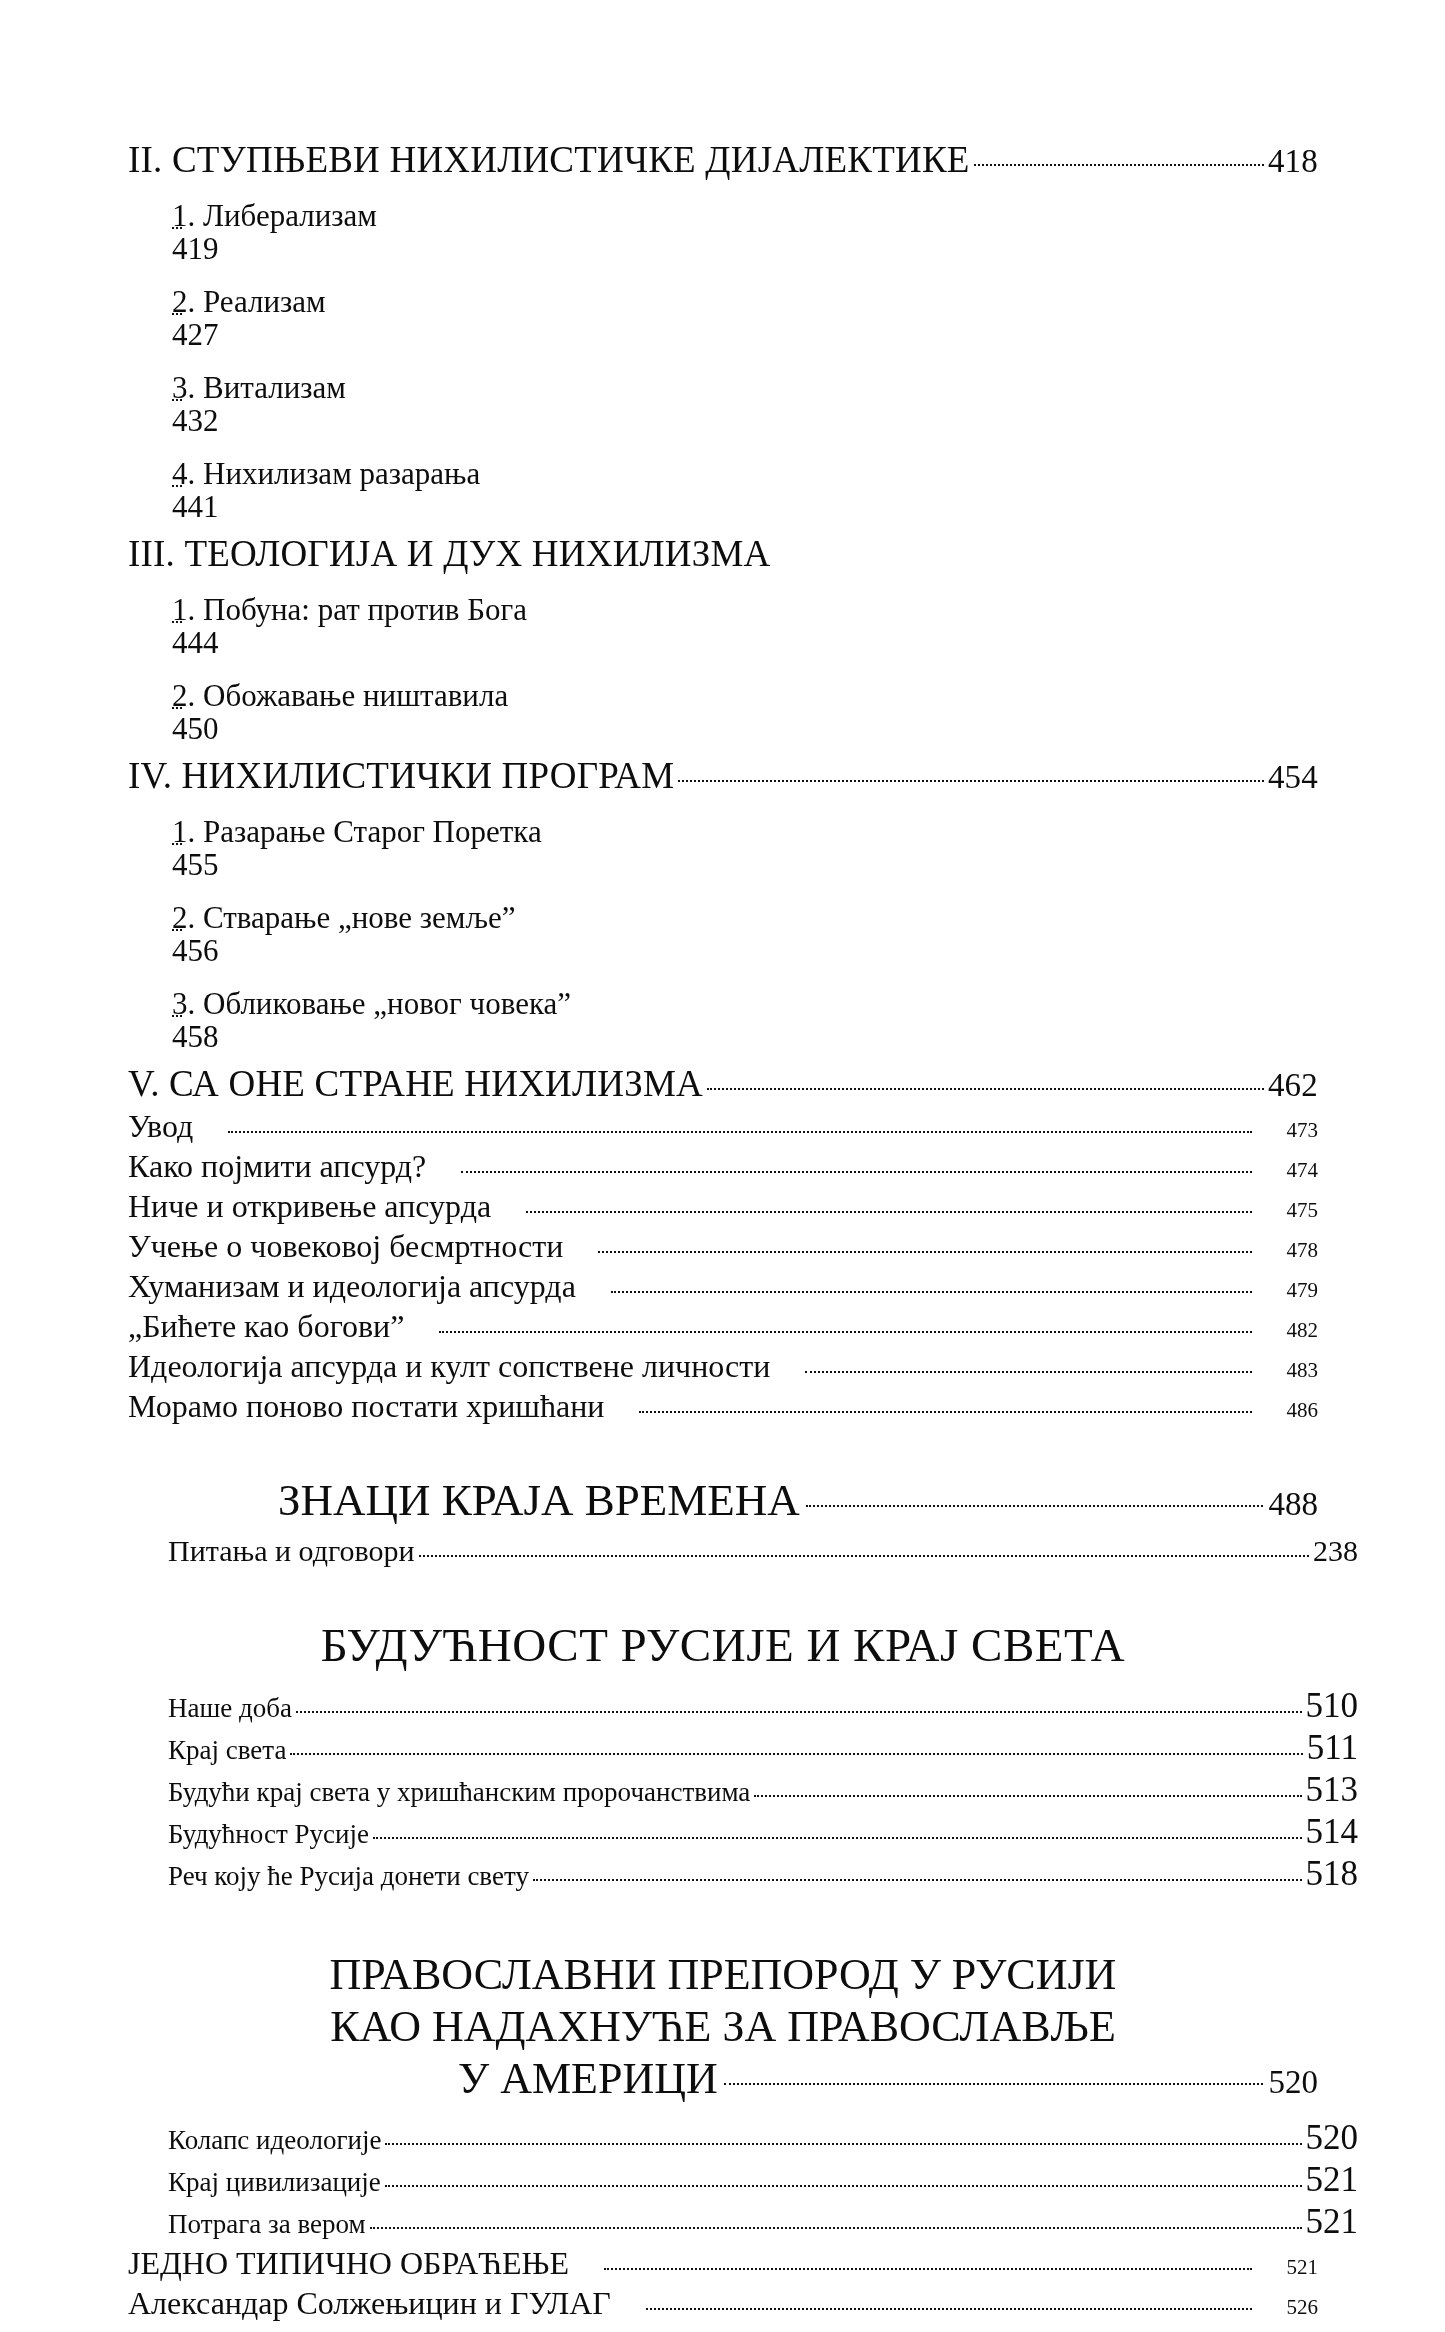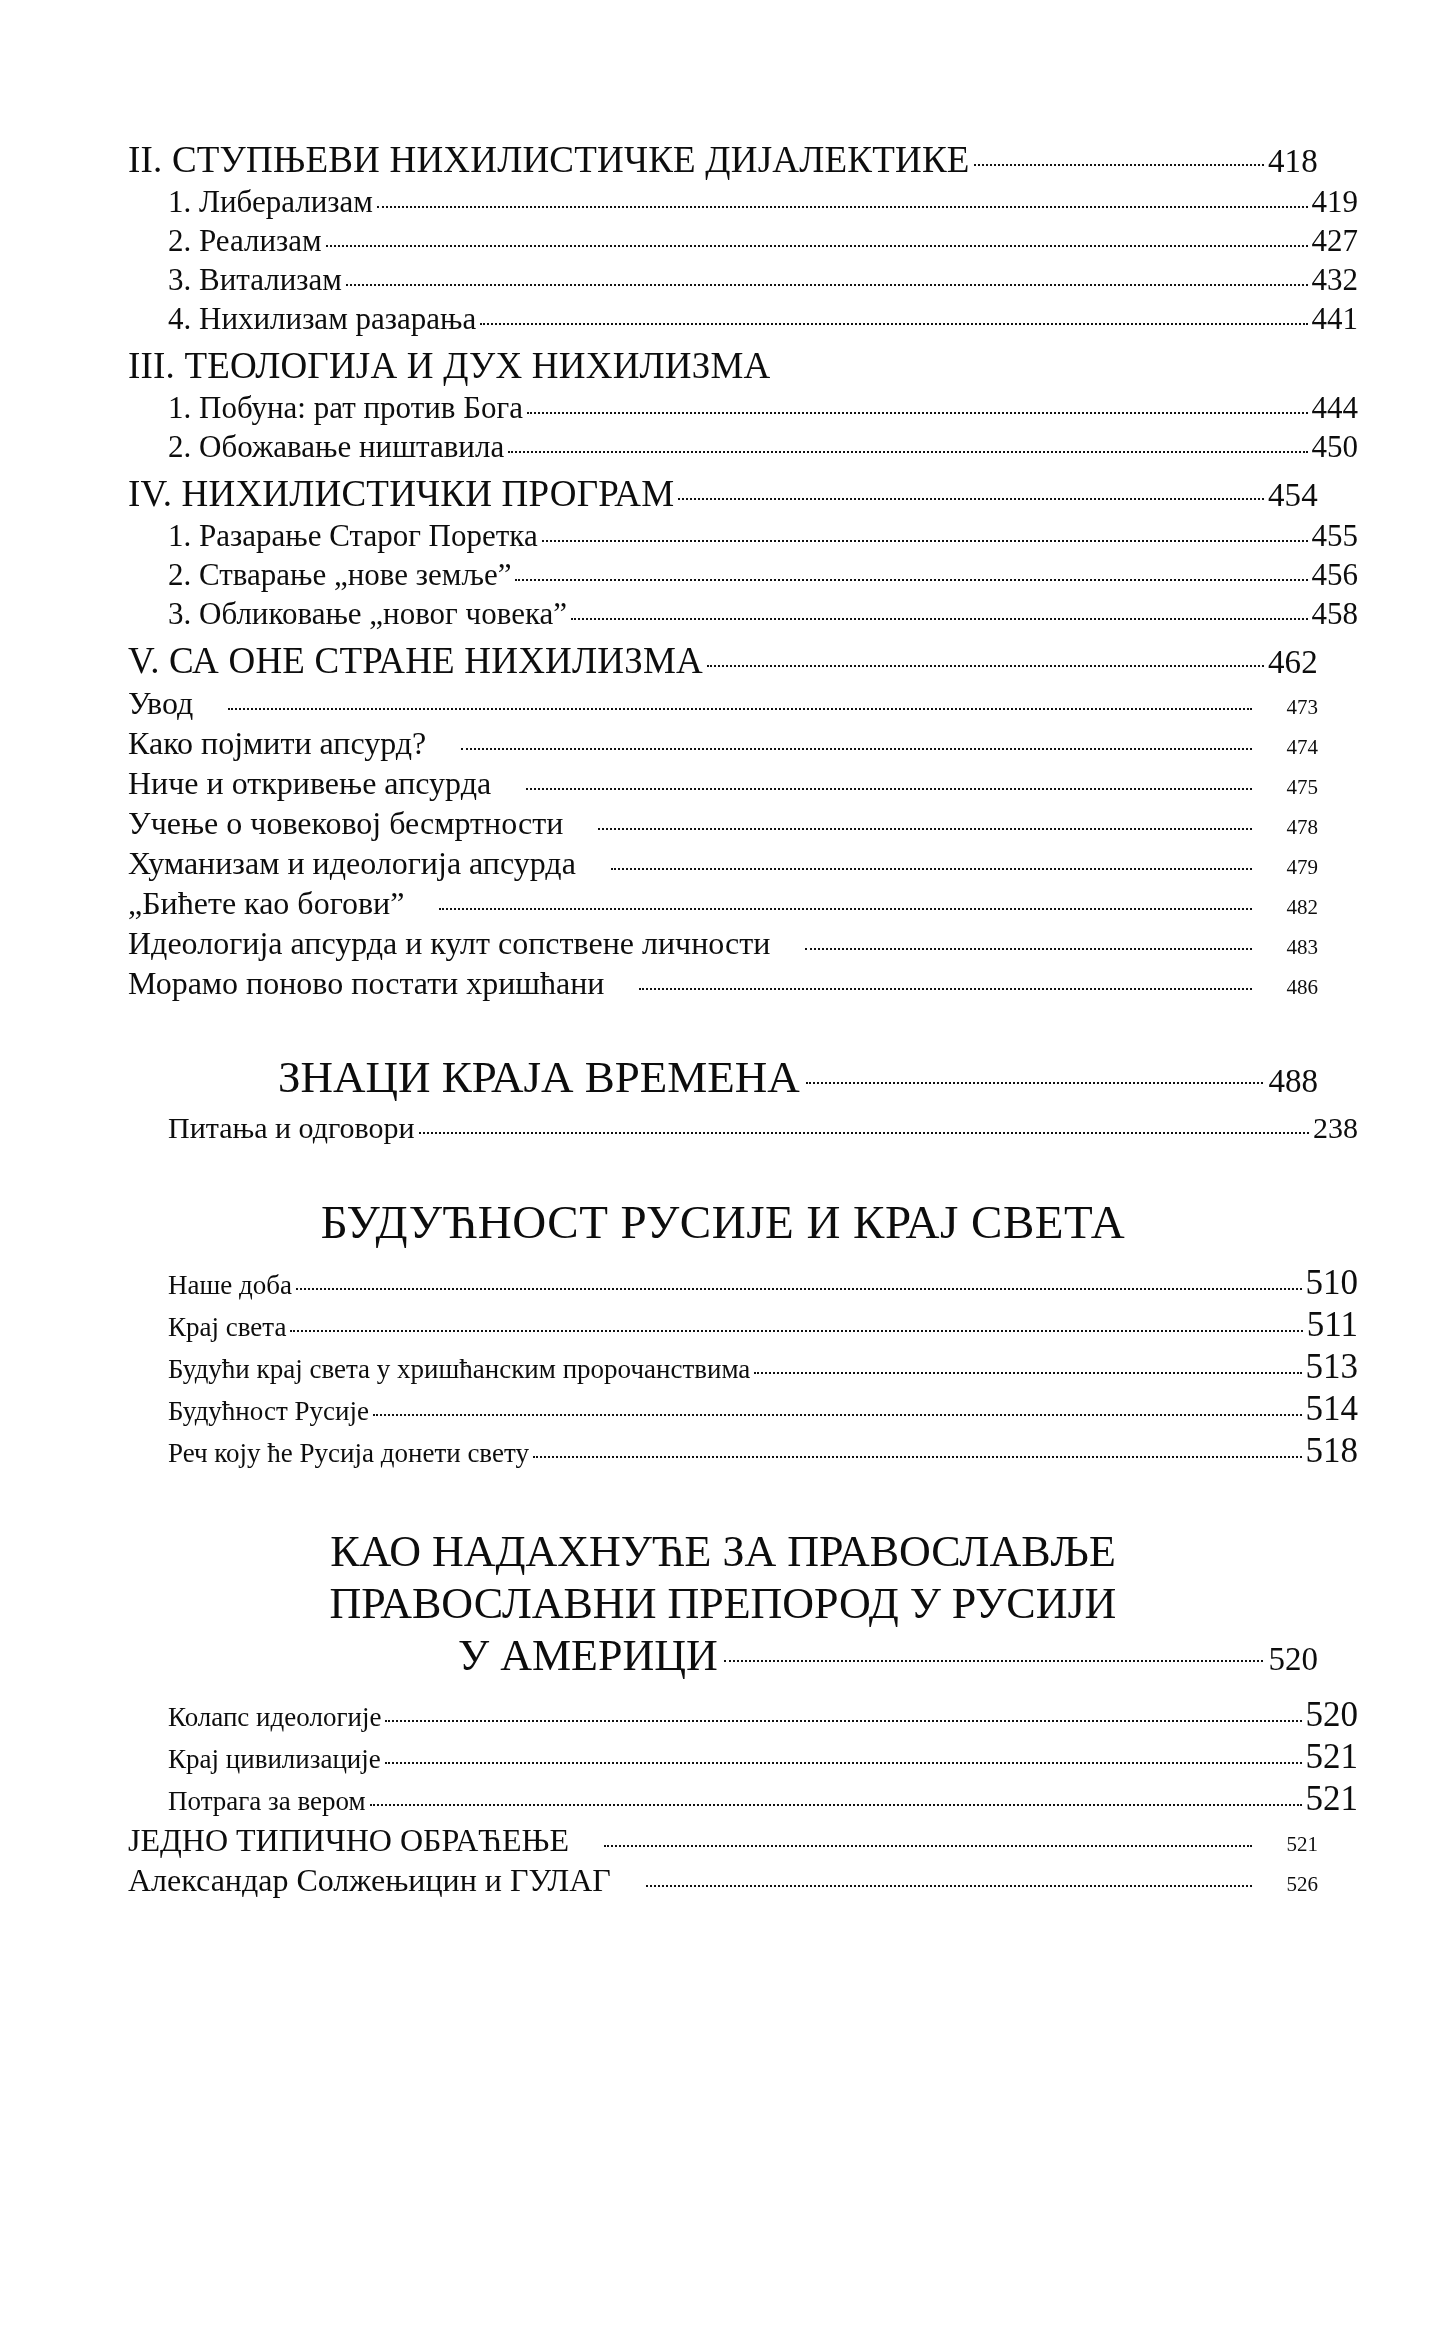--- a/index.html
+++ b/index.html
@@ -65,22 +65,23 @@
   }
   .lvl1 .page-num { font-size: 33px; }
   .lvl1 .leader { top: -6px; }
 
   .lvl1.nodots .leader { border-bottom: none; }
 
   
   .lvl2 {
     font-size: 31px;
     margin-left: 40px;
-    margin-top: 8px;
+    margin-top: 22px;
     margin-bottom: 2px;
+    flex-direction: column;
   }
   .lvl2 .page-num { font-size: 31px; }
 
   
   .section-title {
     text-align: center;
     font-size: 47px;
     letter-spacing: 0.5px;
     margin-top: 52px;
     margin-bottom: 16px;
@@ -318,22 +319,22 @@
         <span class="page-num">514</span>
       </div>
       <div class="entry lvl-small">
         <span class="label">Реч коју ће Русија донети свету</span>
         <span class="leader"></span>
         <span class="page-num">518</span>
       </div>
     </div>
 
     <div class="multi-title">
+      <span class="ml">ПРАВОСЛАВНИ ПРЕПОРОД У РУСИЈИ</span>
       <span class="ml">КАО НАДАХНУЋЕ ЗА ПРАВОСЛАВЉЕ</span>
-      <span class="ml">ПРАВОСЛАВНИ ПРЕПОРОД У РУСИЈИ</span>
       <div class="multi-last-row">
         <span class="label">У АМЕРИЦИ</span>
         <span class="leader"></span>
         <span class="page-num">520</span>
       </div>
     </div>
     <div class="spacer-8"></div>
     <div class="plain-list">
       <div class="entry lvl-small">
         <span class="label">Колапс идеологије</span>

